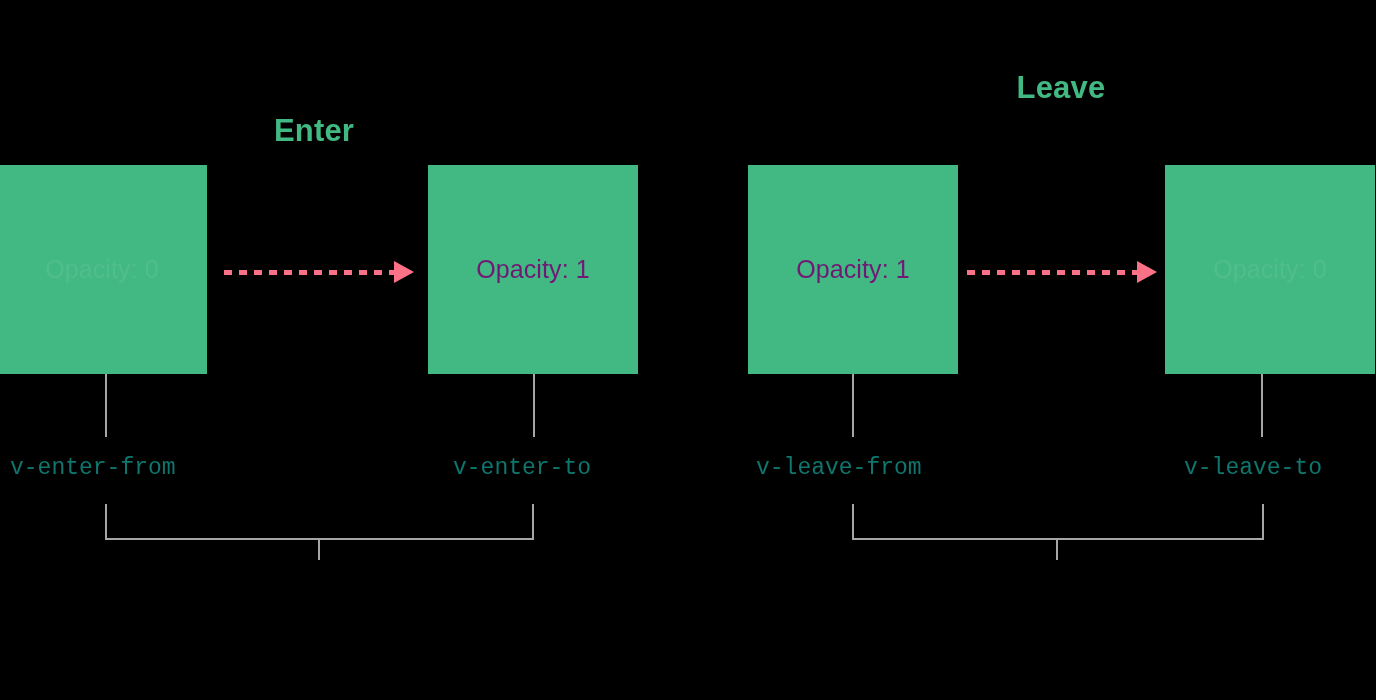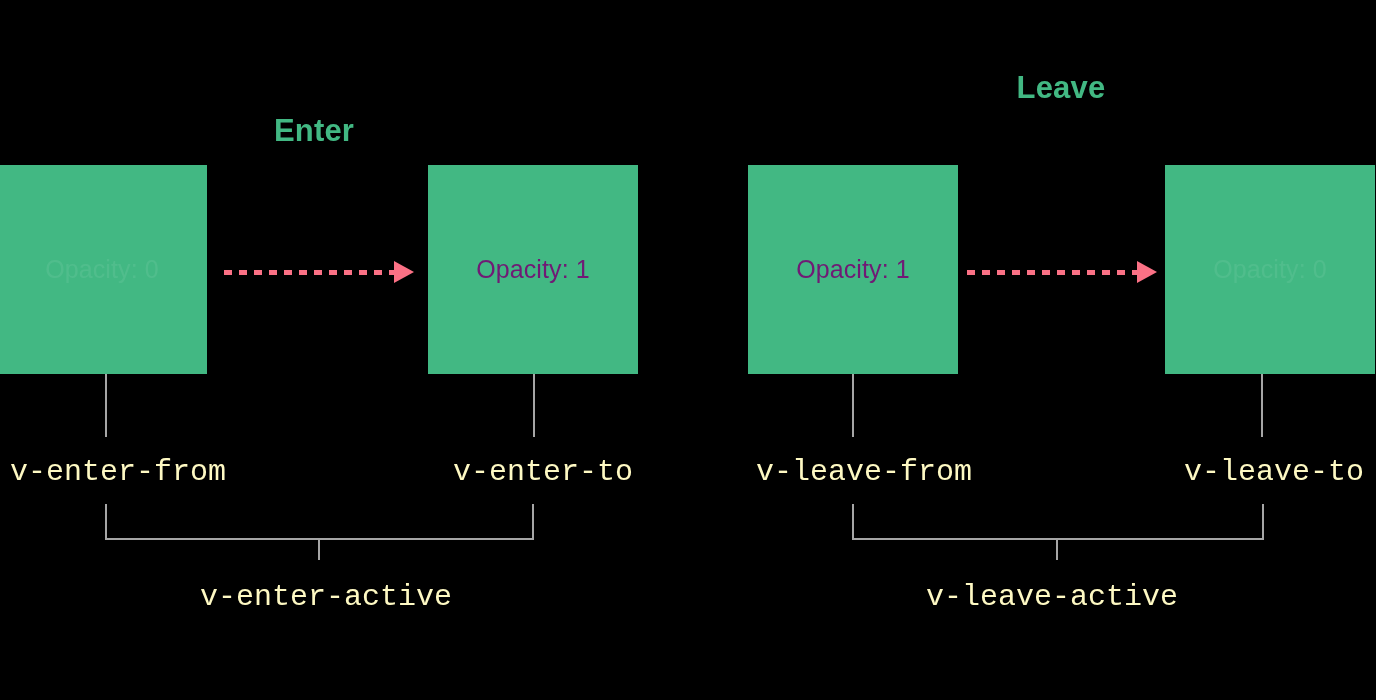--- a/index.html
+++ b/index.html
@@ -99,23 +99,23 @@
   }
   .stem-1 { left: 105px;  top: 374px; height: 63px; }
   .stem-2 { left: 533px;  top: 374px; height: 63px; }
   .stem-3 { left: 852px;  top: 374px; height: 63px; }
   .stem-4 { left: 1261px; top: 374px; height: 63px; }
 
   
   .class-label {
     position: absolute;
     font-family: "Liberation Mono", monospace;
-    font-size: 30px;
+    font-size: 23px;
     line-height: 1;
-    color: #fef9c3;
+    color: #0f766e;
     white-space: nowrap;
     font-weight: normal;
   }
   .class-label.center { transform: translateX(-50%); }
   .lbl-enter-from { left: 10px;   top: 457px; }
   .lbl-enter-to   { left: 453px;  top: 457px; }
   .lbl-leave-from { left: 756px;  top: 457px; text-align: right; }
   .lbl-leave-to   { left: 1184px; top: 457px; }
   .lbl-enter-active { left: 326px;  top: 582px; }
   .lbl-leave-active { left: 1052px; top: 582px; }
@@ -185,16 +185,14 @@
   <div class="class-label lbl-enter-to">v-enter-to</div>
   <div class="class-label lbl-leave-from">v-leave-from</div>
   <div class="class-label lbl-leave-to">v-leave-to</div>
 
   <div class="bracket bracket-enter"></div>
   <div class="bracket-stem bracket-stem-enter"></div>
 
   <div class="bracket bracket-leave"></div>
   <div class="bracket-stem bracket-stem-leave"></div>
 
-  <div class="class-label center lbl-enter-active">v-enter-active</div>
-  <div class="class-label center lbl-leave-active">v-leave-active</div>
 
 </div>
 
 </body></html>

